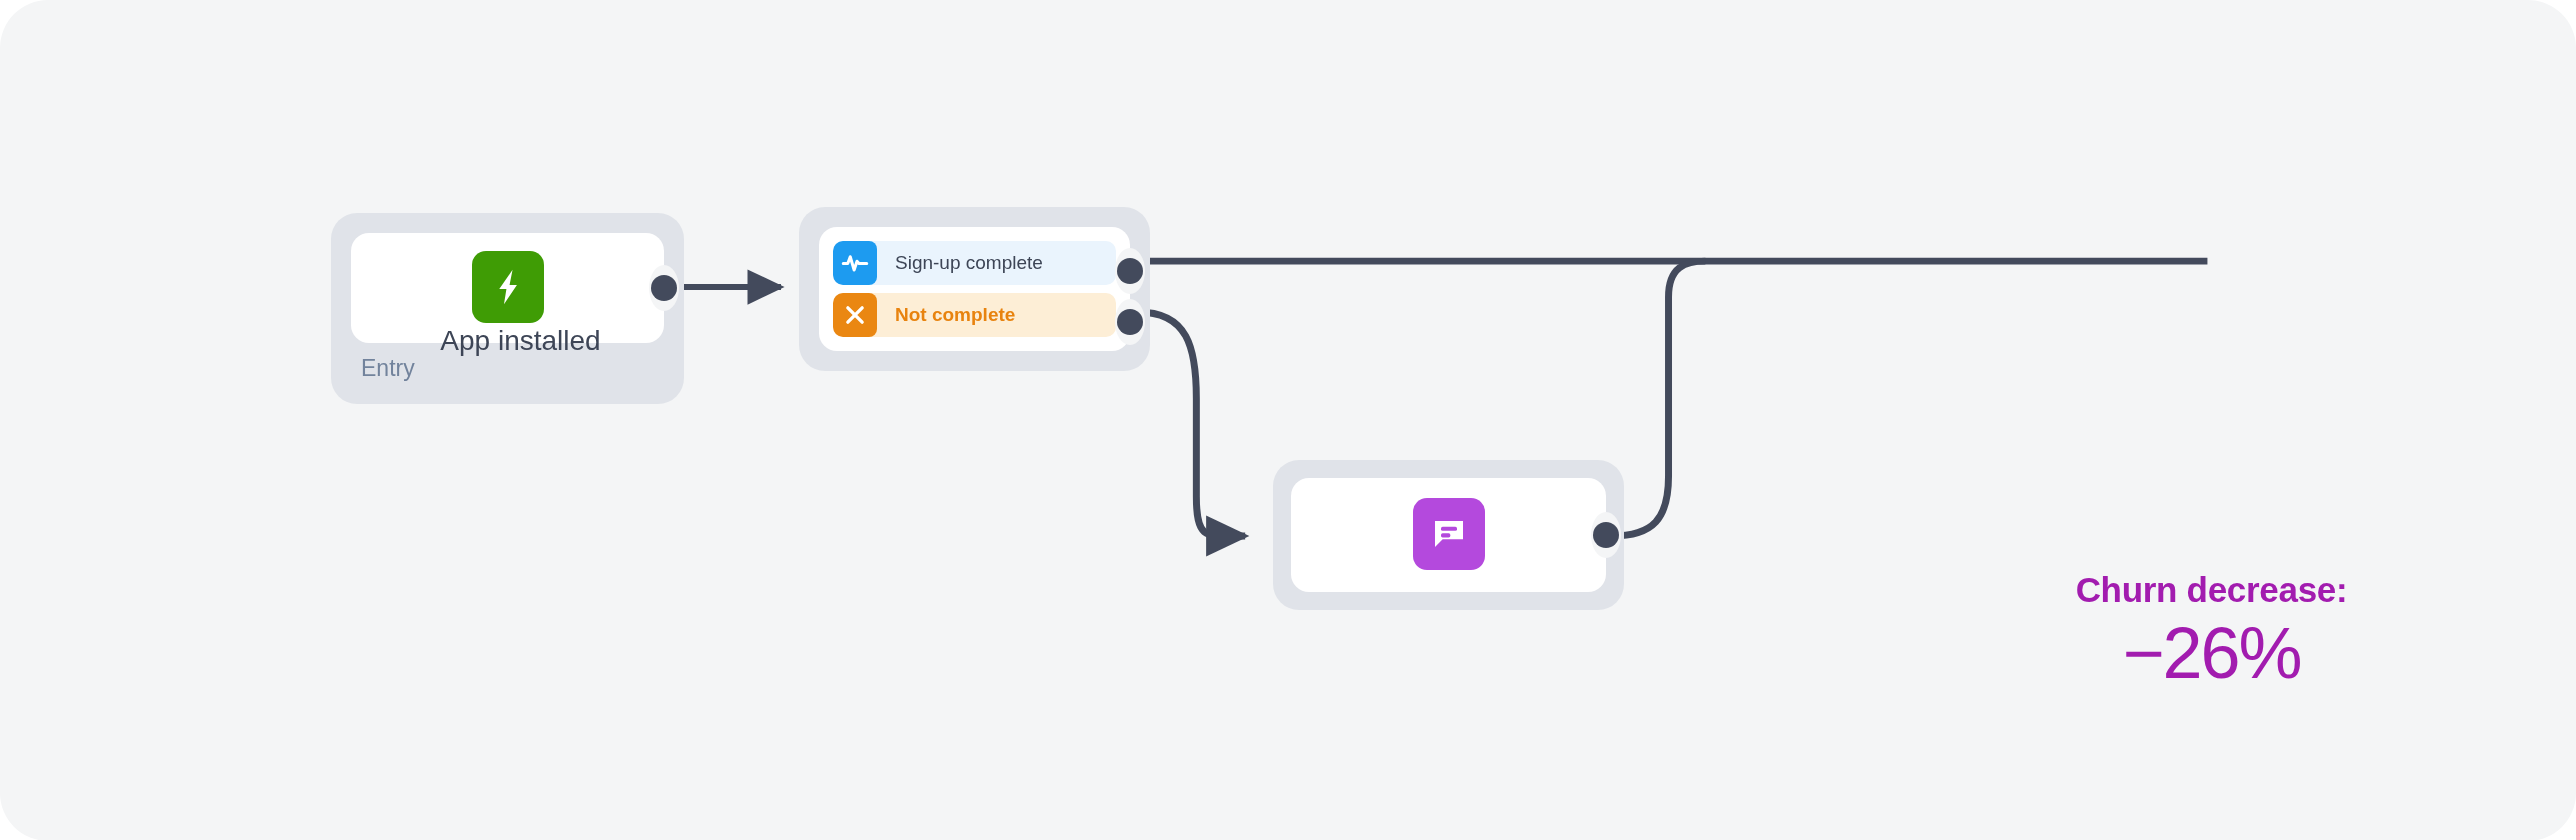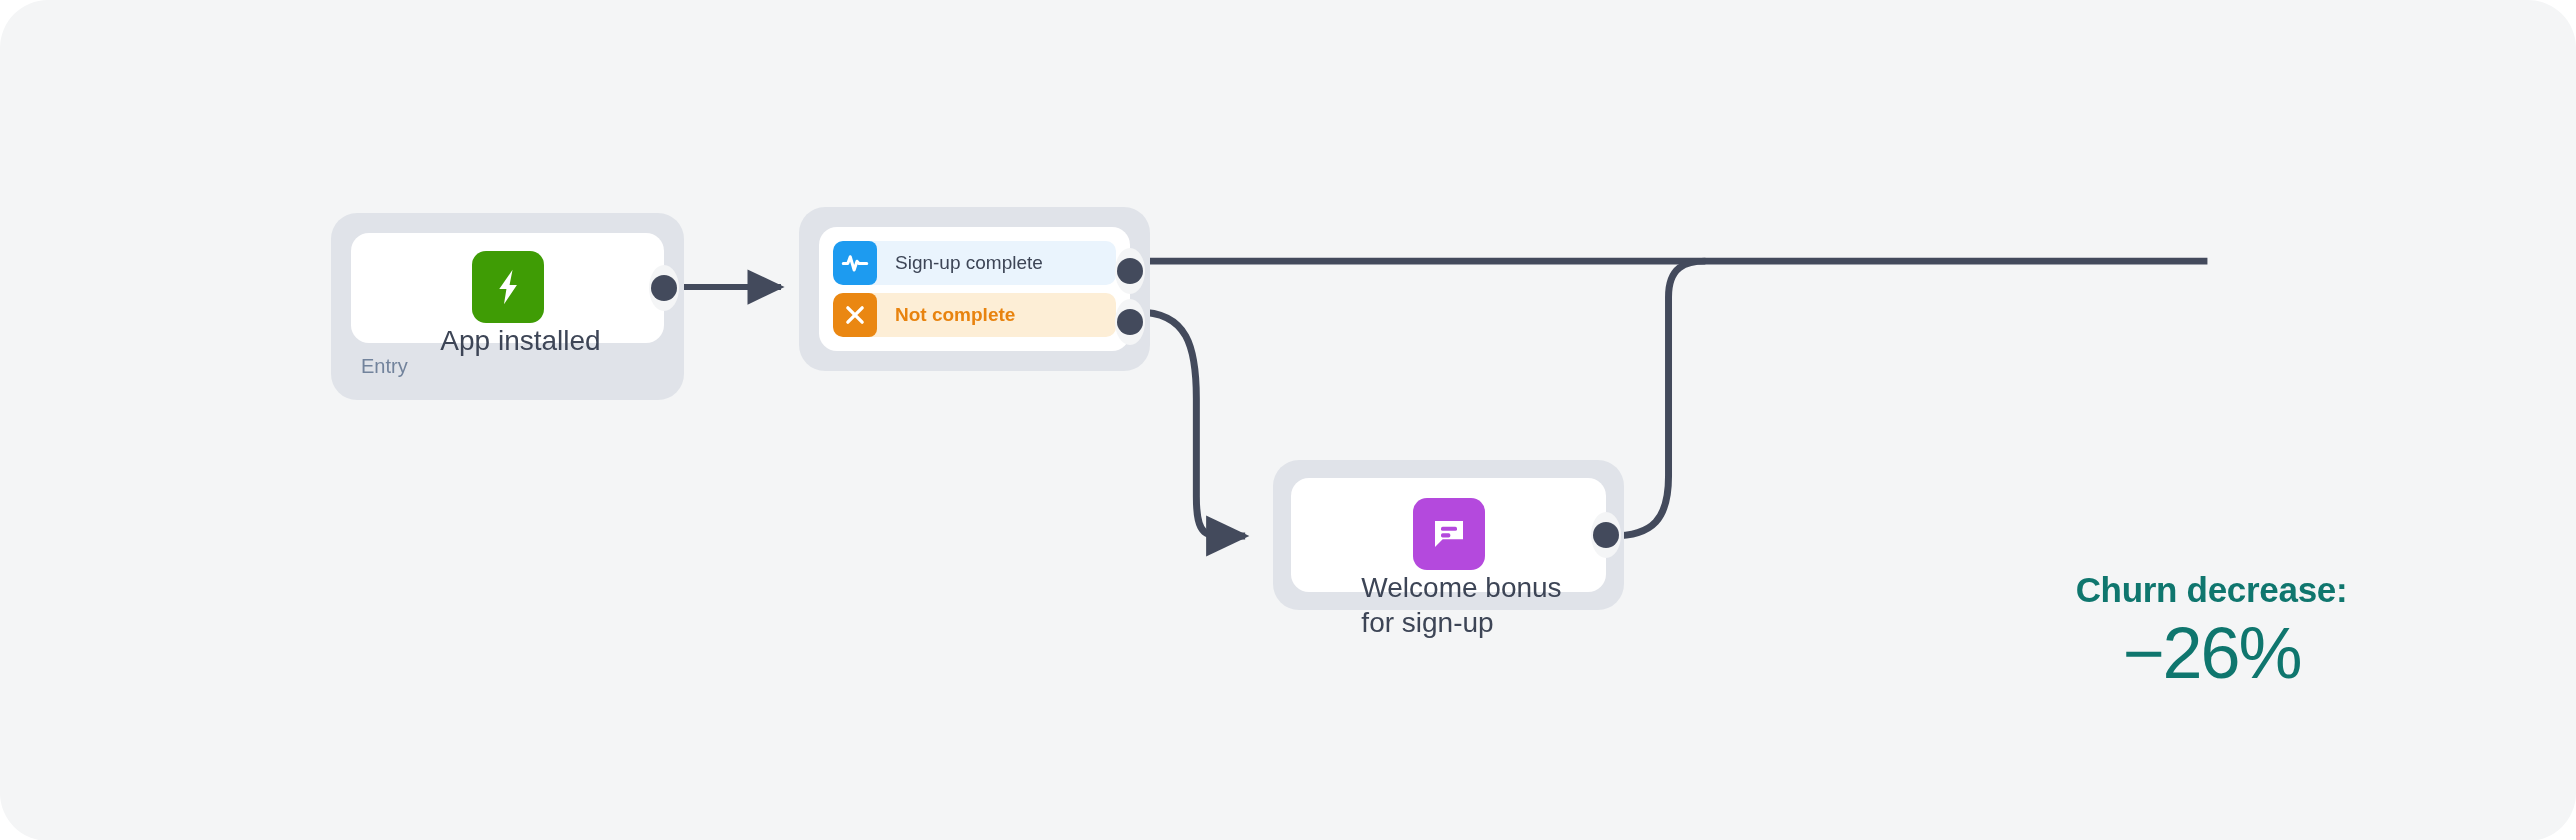--- a/index.html
+++ b/index.html
@@ -34,21 +34,21 @@
   }
   .node-card {
     background: #ffffff;
     border-radius: 18px;
     position: relative;
   }
   .node-footer {
     display: flex;
     align-items: center;
     padding: 12px 10px 2px 10px;
-    font-size: 20px;
+    font-size: 23px;
     color: #72839c;
     white-space: nowrap;
   }
   .node-footer .spacer { flex: 1 1 auto; min-width: 24px; }
 
   
   .row {
     display: flex;
     align-items: center;
     border-radius: 10px;
@@ -99,21 +99,21 @@
     position: absolute;
     width: 30px; height: 46px;
     background: #f4f5f6;
     border-radius: 50%;
   }
 
   
   #metric {
     position: absolute;
     text-align: center;
-    color: #0f766e;
+    color: #a21caf;
   }
   #metric .cap {
     font-size: 35px;
     font-weight: bold;
     letter-spacing: -0.3px;
     white-space: nowrap;
   }
   #metric .val {
     font-size: 72px;
     font-weight: normal;
@@ -195,22 +195,20 @@
   <div class="node" style="left:1273px; top:460px; width:351px; padding:18px;">
     <div class="node-card" style="height:114px;">
       <div class="tile-row" style="padding:20px 20px;">
         <div class="tile" style="background:#b449dd;">
           <svg width="40" height="40" viewBox="0 0 24 24" aria-hidden="true">
             <path d="M3.6 4.2 h16.8 v11.0 H8.2 L3.6 19.8 Z" fill="#ffffff"></path>
             <rect x="7.2" y="7.6" width="9.6" height="2.5" rx="1.0" fill="#b449dd"></rect>
             <rect x="7.2" y="11.6" width="5.6" height="2.5" rx="1.0" fill="#b449dd"></rect>
           </svg>
         </div>
-        <div class="tile-label">Welcome bonus
-for sign-up</div>
       </div>
       <div class="notch" style="right:-15px; top:34px;"></div>
       <div class="port" style="right:-13px; top:44px;"></div>
     </div>
   </div>
 
   <div id="metric" style="left:2032px; top:570px; width:359px;">
     <div class="cap">Churn decrease:</div>
     <div class="val">−26%</div>
   </div>

